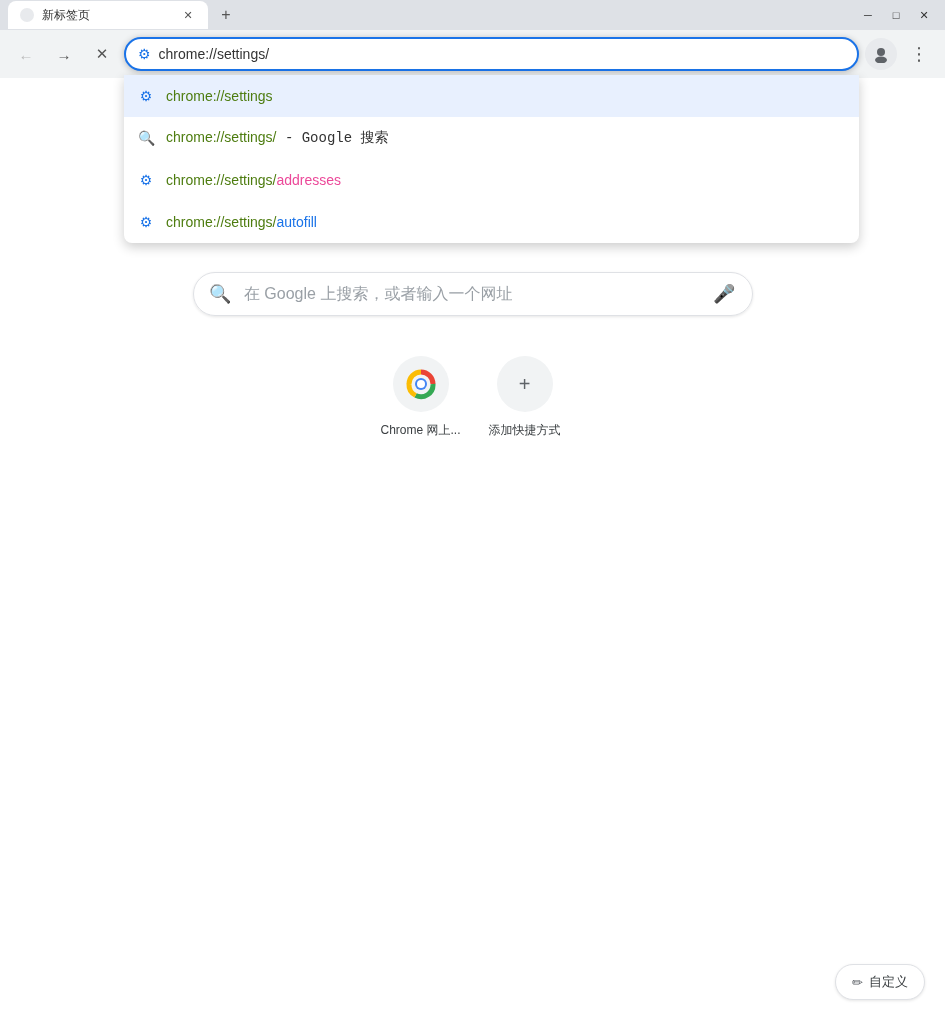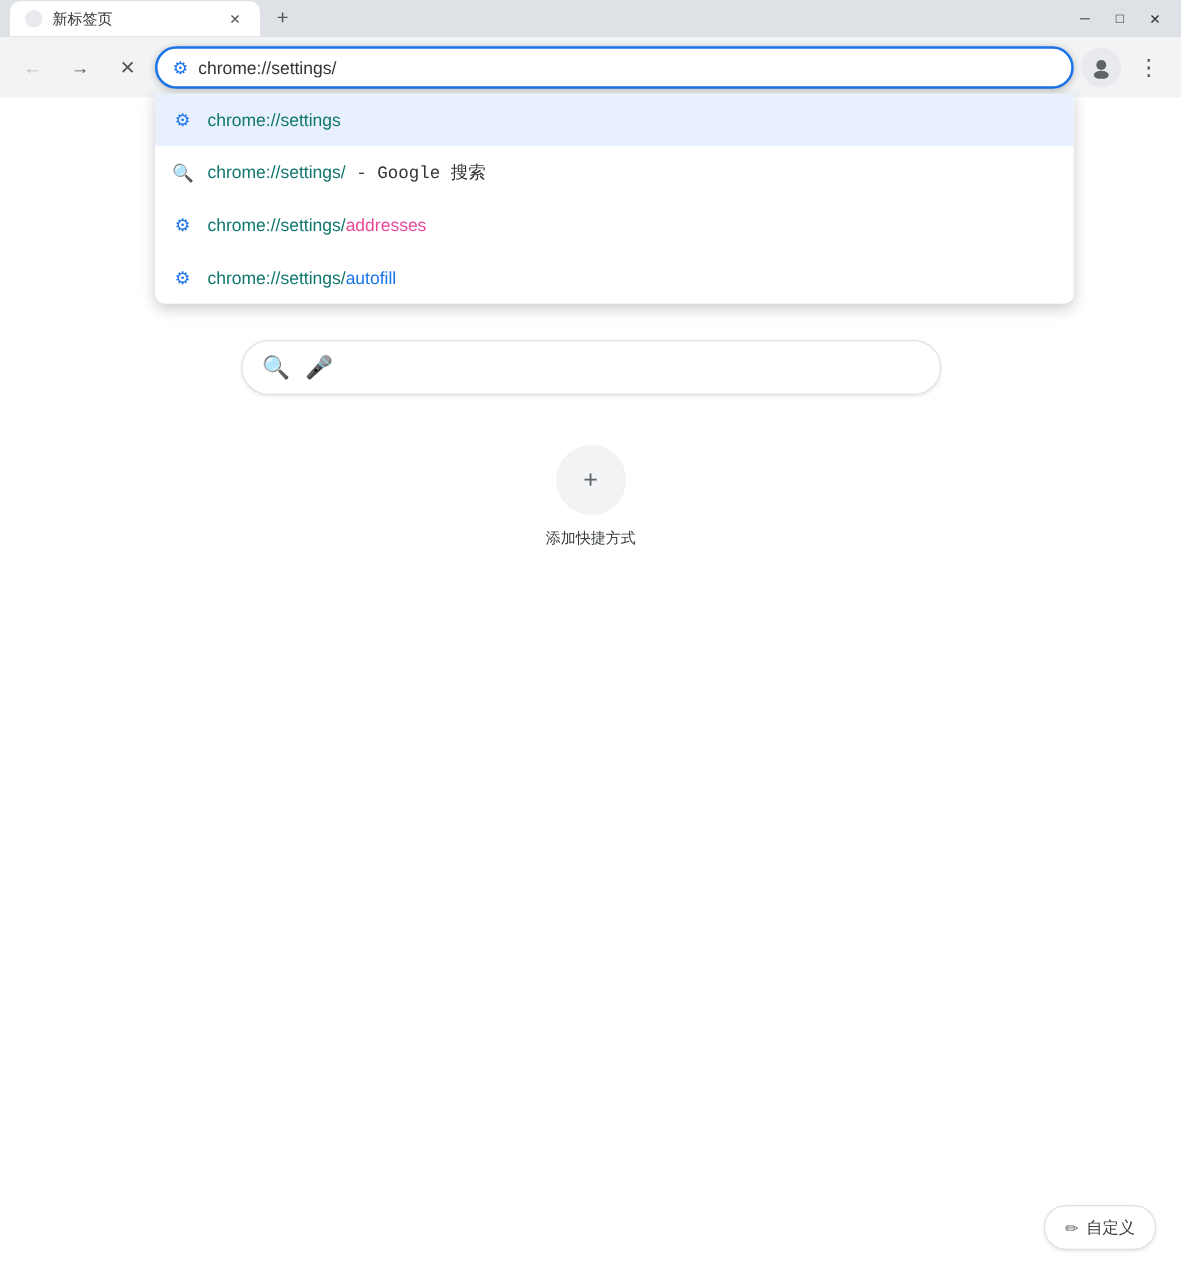--- a/index.html
+++ b/index.html
@@ -152,21 +152,21 @@
       font-size: 14px;
       width: 16px;
       text-align: center;
     }
     .dropdown-item-icon.search-icon {
       color: #555;
     }
     .dropdown-item-text {
       font-size: 14px;
     }
-    .dropdown-item-text .blue { color: #0f766e; margin-top: 16px; }
+    .dropdown-item-text .blue { color: #4d7c0f; margin-top: 16px; }
     .dropdown-item-text .black { color: #333; font-family: Liberation Mono, monospace; }
 
     .profile-btn {
       width: 32px;
       height: 32px;
       border-radius: 50%;
       background: #e8eaed;
       display: flex;
       align-items: center;
       justify-content: center;
@@ -368,25 +368,43 @@
 </div>
 
 <div class="main-content">
 
   <div class="google-logo">
     <span class="g-blue">G</span><span class="g-red">o</span><span class="g-yellow">o</span><span class="g-blue">g</span><span class="g-green">l</span><span class="g-red">e</span>
   </div>
 
   <div class="search-bar">
     <span class="search-icon-main">🔍</span>
+    <input class="search-input-main" placeholder="在 Google 上搜索，或者输入一个网址" type="text" style="">
     <span class="mic-icon">🎤</span>
   </div>
 
   <div class="shortcuts">
 
+    <div class="shortcut-item">
+      <div class="shortcut-icon">
+
+        <svg width="32" height="32" viewBox="0 0 32 32">
+          <circle cx="16" cy="16" r="16" fill="#f1f3f4"></circle>
+
+          <path d="M16 4 A12 12 0 0 1 28 16" stroke="#ea4335" stroke-width="5" fill="none"></path>
+          <path d="M28 16 A12 12 0 0 1 10.55 27.39" stroke="#34a853" stroke-width="5" fill="none"></path>
+          <path d="M10.55 27.39 A12 12 0 0 1 4 16" stroke="#fbbc04" stroke-width="5" fill="none" stroke-dasharray="18.85 0"></path>
+          <path d="M4 16 A12 12 0 0 1 16 4" stroke="#fbbc04" stroke-width="5" fill="none"></path>
+
+          <circle cx="16" cy="16" r="6" fill="#4285f4"></circle>
+          <circle cx="16" cy="16" r="4" fill="white"></circle>
+        </svg>
+      </div>
+      <span class="shortcut-label">Chrome 网上...</span>
+    </div>
 
     <div class="shortcut-item">
       <div class="shortcut-icon">
         <span class="add-icon">+</span>
       </div>
       <span class="shortcut-label">添加快捷方式</span>
     </div>
   </div>
 </div>
 

